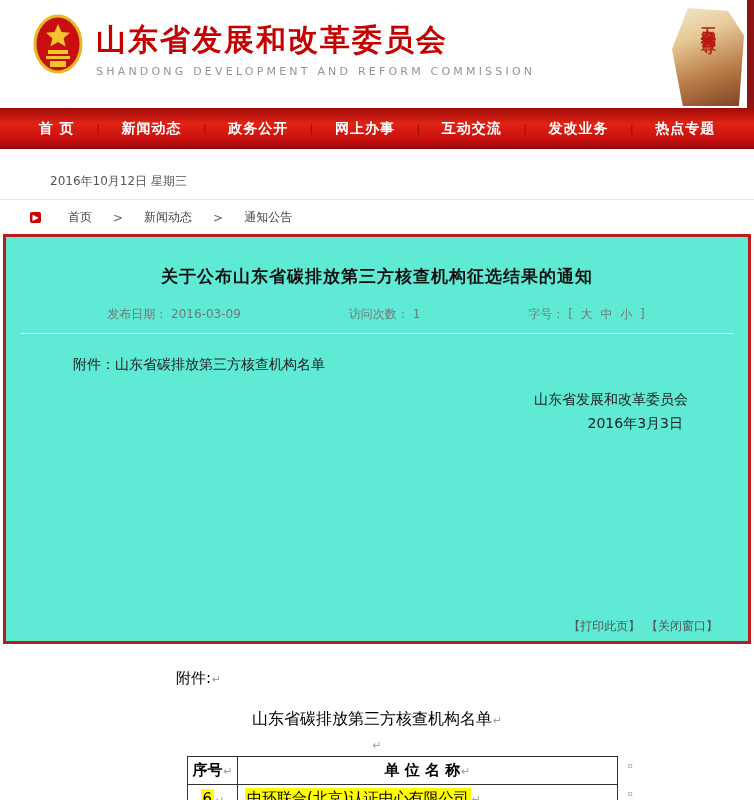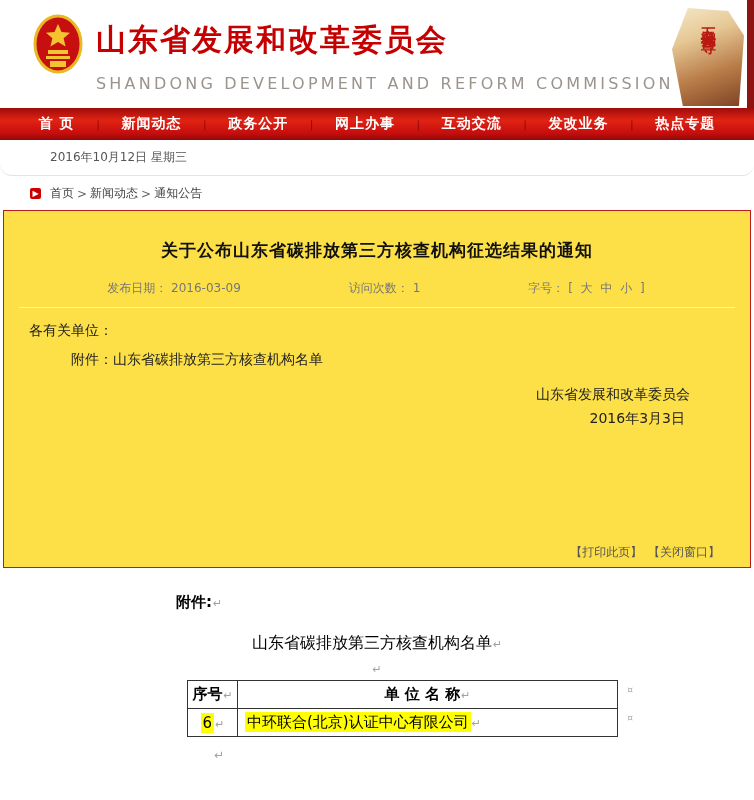--- a/index.html
+++ b/index.html
@@ -15,59 +15,59 @@
       radial-gradient(ellipse 420px 95px at 45% 108%, rgba(214,58,10,.85), rgba(214,58,10,0) 70%),
       radial-gradient(ellipse 300px 70px at 18% 104%, rgba(178,30,8,.8), rgba(178,30,8,0) 70%),
       radial-gradient(ellipse 520px 120px at 66% 118%, rgba(242,122,30,.85), rgba(242,122,30,0) 72%),
       linear-gradient(100deg,#dod8d5 0%,#dedcd9 2%,#f4efe9 16%,#f8ece0 32%,#f6d7a8 52%,#f2b96a 66%,#f7d98c 82%,#fae9ad 100%);
   }
   .banner::after{ content:""; position:absolute; right:0; top:0; width:7px; height:100%; background:#8e1414; }
   .emblem{ position:absolute; left:33px; top:14px; }
   .banner-text{ position:absolute; left:96px; top:20px; }
   .banner-title{ font-size:30px; font-weight:bold; color:#c40000; letter-spacing:2px;
     text-shadow:1px 1px 2px rgba(255,255,255,.95), -1px -1px 2px rgba(255,255,255,.7); }
-  .banner-sub{ font-size:16px; color:#9a948c; letter-spacing:3.2px; margin-top:13px; }
+  .banner-sub{ font-size:11px; color:#9a948c; letter-spacing:3.2px; margin-top:4px; }
   .stone{ position:absolute; right:10px; top:8px; width:72px; height:98px;
     background:linear-gradient(160deg,#f5e7c8 0%,#e6c896 30%,#b97c48 65%,#7c4224 100%);
     clip-path:polygon(22% 0,78% 3%,100% 28%,93% 100%,15% 100%,0 42%);
     display:flex; justify-content:center; }
   .stone-text{ writing-mode:vertical-rl; font-size:15px; font-weight:bold; color:#b81a10;
     letter-spacing:3px; margin-top:8px; }
 
   
-  .nav{ height:32px; display:flex; align-items:center; justify-content:space-around; padding:0 28px;
+  .nav{ height:41px; display:flex; align-items:center; justify-content:space-around; padding:0 28px;
     background:linear-gradient(#9f0b0b,#e02313 38%,#c50d0d 80%,#8f0808); }
   .nav a{ color:#fff; font-size:14px; font-weight:bold; letter-spacing:1px; }
   .nav .sep{ color:rgba(110,0,0,.65); font-size:11px; }
 
   
-  .date-row{ padding:9px 0 9px 50px; font-size:12px; color:#555; border-bottom:1px solid #e3e3e3;border-radius:12px; }
+  .date-row{ padding:24px 0 9px 50px; font-size:12px; color:#555; border-bottom:1px solid #e3e3e3; }
   .crumb-row{ padding:9px 0 5px 30px; font-size:12px; color:#444; display:flex; align-items:center; }
   .crumb-icon{ width:11px; height:11px; background:#c00; border-radius:2px; color:#fff; font-size:8px;
     line-height:11px; text-align:center; margin-right:6px; }
-  .crumb-row a{ margin:0 3px;text-align:right; }
+  .crumb-row a{ margin:0 21px;text-align:right; }
   .crumb-sep{ color:#666; }
 
   
-  .article-box{ margin:3px 3px 0 3px; height:358px; border:1px solid #b91c1c; position:relative; background:#fde047; }
+  .article-box{ margin:3px 3px 0 3px; height:410px; border:3px solid #b91c1c; position:relative; background:#5eead4; }
   .art-title{ text-align:center; margin-top:28px; font-size:17px; font-weight:bold; color:#111; letter-spacing:1px; }
   .meta{ display:flex; justify-content:center; gap:108px; margin:18px 15px 0; padding-bottom:10px;
     font-size:12px; color:#777; border-bottom:1px solid #f0f0f0; }
   .meta .sizes{ letter-spacing:2px;text-align:right; }
   .art-body{ padding:12px 25px 0; font-size:14px; color:#222; line-height:21px; }
   .para{ margin-top:6px; text-indent:7em; }
   .attach-line{ margin-top:8px; text-indent:3em; }
   .sig{ text-align:right; margin:14px 35px 0 0; }
   .sig-date{ text-align:right; margin:3px 40px 0 0; }
   .print-row{ position:absolute; bottom:6px; right:30px; font-size:12px; color:#555;margin-left:40px; }
   .print-row a{ margin-left:2px; }
 
   
   .attach-sec{ padding-top:24px; }
-  .attach-label{ margin-left:176px; font-size:15px; color:#000; font-weight:bold; }
+  .attach-label{ margin-left:176px; font-size:15px; color:#000; font-weight:normal; }
   .pilcrow{ color:#a0a0a0; font-size:11px; font-weight:normal; margin-left:1px; }
   .doc-title{ text-align:center; font-size:16px; color:#000; margin-top:21px; }
   .center-mark{ text-align:center; color:#a0a0a0; font-size:11px; margin-top:9px; }
   .tbl-wrap{ position:relative; width:431px; margin:4px 0 0 187px; }
   table{ border-collapse:collapse; width:100%; table-layout:fixed; }
   th,td{ border:1px solid #333; height:28px; font-size:15px; color:#000; }
   th{ font-weight:bold; text-align:center; }
   .col-no{ width:50px; }
   td.no{ text-align:center; }
   td.name{ text-align:left; padding-left:7px; }
@@ -136,21 +136,20 @@
       <span>访问次数：</span>
       <span>1</span>
     </span>
     <span>
       <span>字号：</span>
       <span class="sizes">[ 大 中 小 ]</span>
     </span>
   </div>
 
   <div class="art-body">
-    <p>各有关单位：</p>
     <p class="attach-line">附件：山东省碳排放第三方核查机构名单</p>
     <p class="sig">山东省发展和改革委员会</p>
     <p class="sig-date">2016年3月3日</p>
   </div>
 
   <div class="print-row">
     <a>【打印此页】</a>
     <a>【关闭窗口】</a>
   </div>
 </div>

